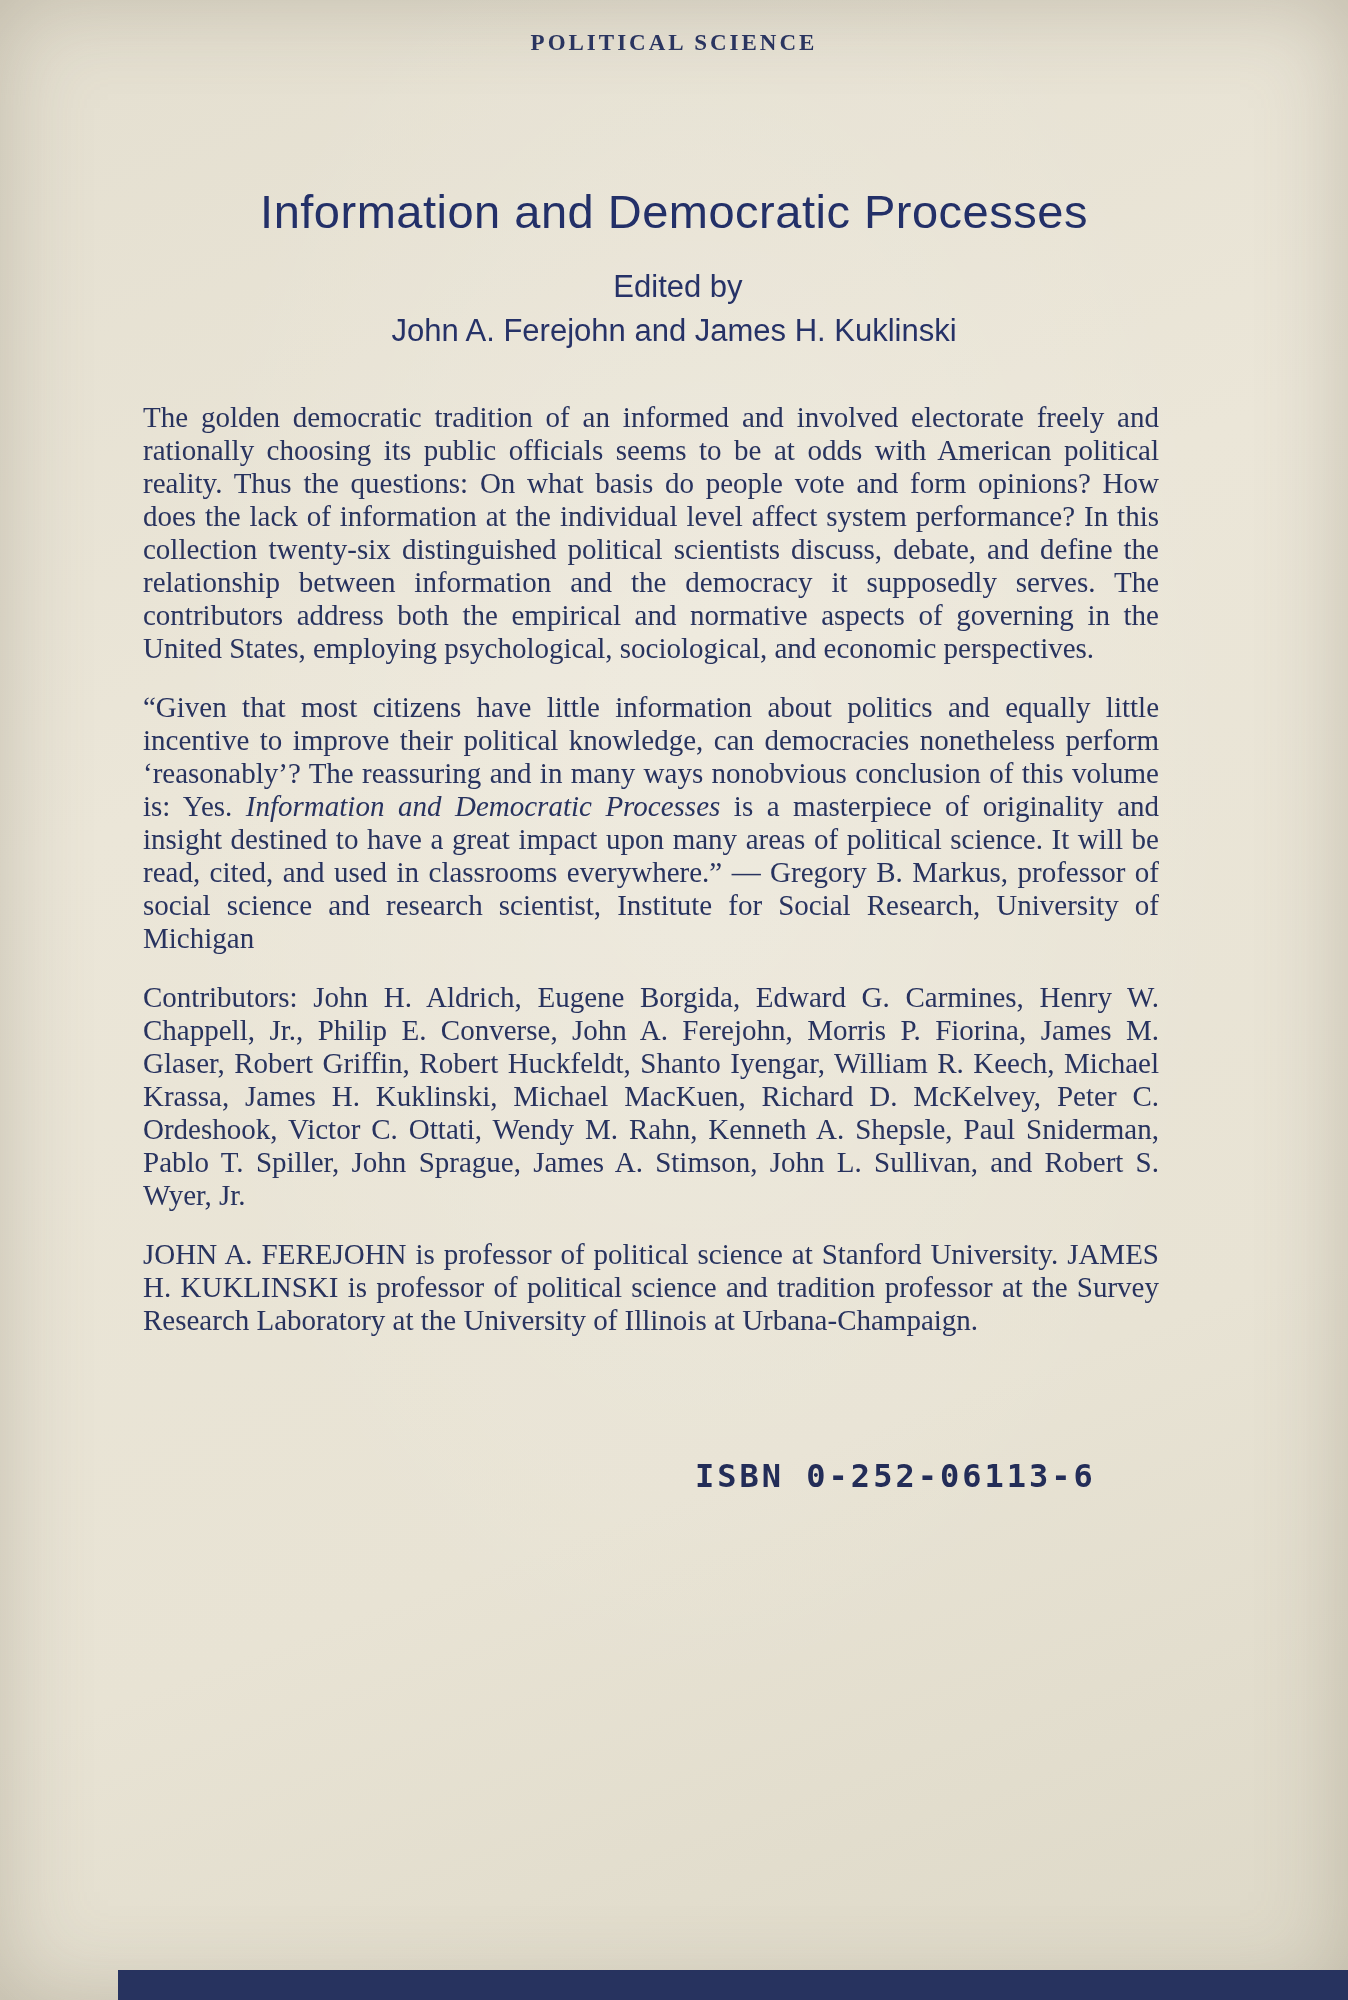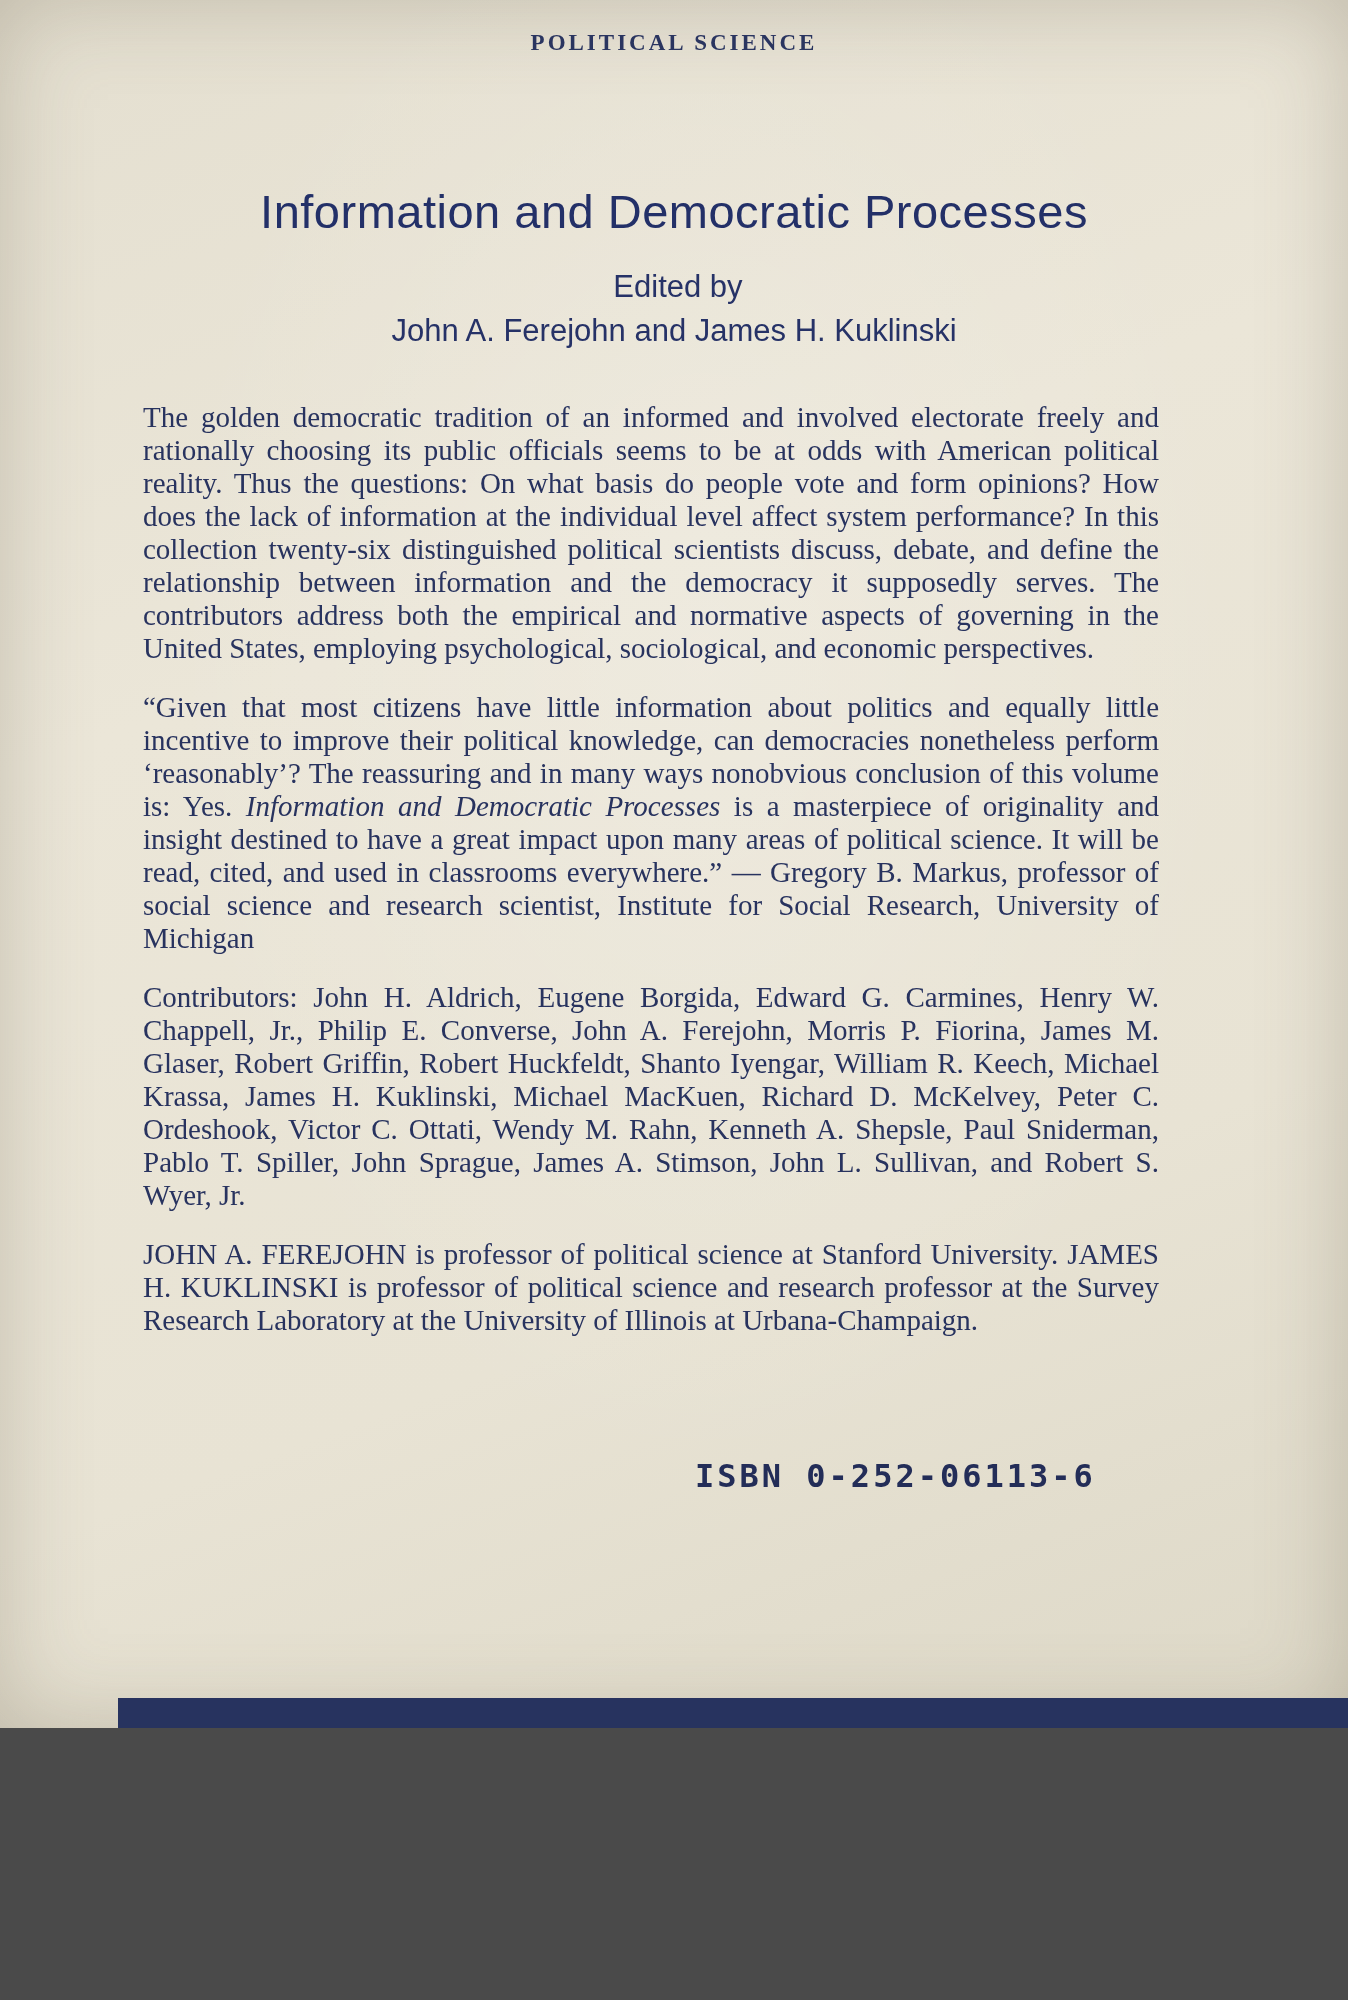--- a/index.html
+++ b/index.html
@@ -1,20 +1,20 @@
 <!DOCTYPE html>
 <html><head>
 <meta charset="utf-8">
 <style>
   html, body { margin: 0; padding: 0; background: #4a4a4a; }
 
   .page {
     position: relative;
     width: 1348px;
-    height: 1728px;
+    height: 2000px;
     margin: 0 auto;
     background:
       radial-gradient(ellipse at 52% 38%, rgba(255,255,255,0.18) 0%, rgba(255,255,255,0) 55%),
       linear-gradient(160deg, #e4dfd0 0%, #ebe6d8 35%, #e8e3d4 70%, #ddd8c7 100%);
     color: #26315f;
     font-family: "Liberation Serif", serif;
     overflow: hidden;
     box-shadow: inset 0 0 90px rgba(110, 100, 80, 0.30);
   }
 
@@ -111,21 +111,21 @@
   <div class="editors">John A. Ferejohn and James H. Kuklinski</div>
 
   <div class="body-col">
 
     <p>The golden democratic tradition of an informed and involved electorate freely and rationally choosing its public officials seems to be at odds with American political reality. Thus the questions: On what basis do people vote and form opinions? How does the lack of information at the individual level affect system performance? In this collection twenty-six distinguished political scientists discuss, debate, and define the relationship between information and the democracy it supposedly serves. The contributors address both the empirical and normative aspects of governing in the United States, employing psychological, sociological, and economic perspectives.</p>
 
     <p><span>“Given that most citizens have little information about politics and equally little incentive to improve their political knowledge, can democracies nonetheless perform ‘reasonably’? The reassuring and in many ways nonobvious conclusion of this volume is: Yes. </span><em>Information and Democratic Processes</em><span> is a masterpiece of originality and insight destined to have a great impact upon many areas of political science. It will be read, cited, and used in classrooms everywhere.” — Gregory B. Markus, professor of social science and research scientist, Institute for Social Research, University of Michigan</span></p>
 
     <p>Contributors: John H. Aldrich, Eugene Borgida, Edward G. Carmines, Henry W. Chappell, Jr., Philip E. Converse, John A. Ferejohn, Morris P. Fiorina, James M. Glaser, Robert Griffin, Robert Huckfeldt, Shanto Iyengar, William R. Keech, Michael Krassa, James H. Kuklinski, Michael MacKuen, Richard D. McKelvey, Peter C. Ordeshook, Victor C. Ottati, Wendy M. Rahn, Kenneth A. Shepsle, Paul Sniderman, Pablo T. Spiller, John Sprague, James A. Stimson, John L. Sullivan, and Robert S. Wyer, Jr.</p>
 
-    <p>JOHN A. FEREJOHN is professor of political science at Stanford University. JAMES H. KUKLINSKI is professor of political science and research professor at the Survey Research Laboratory at the University of Illinois at Urbana-Champaign.</p>
+    <p>JOHN A. FEREJOHN is professor of political science at Stanford University. JAMES H. KUKLINSKI is professor of political science and tradition professor at the Survey Research Laboratory at the University of Illinois at Urbana-Champaign.</p>
 
 
     <div class="isbn">ISBN 0-252-06113-6</div>
 
   </div>
 
   <div class="bottom-bar"></div>
 
 </div>
 

